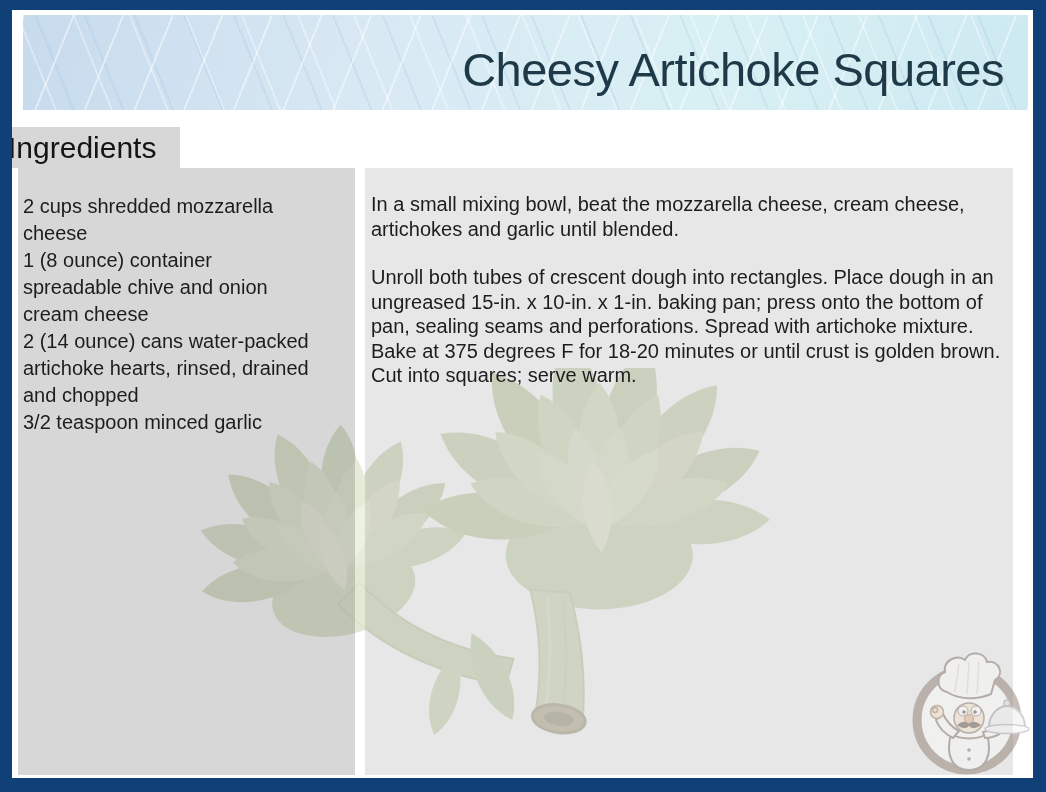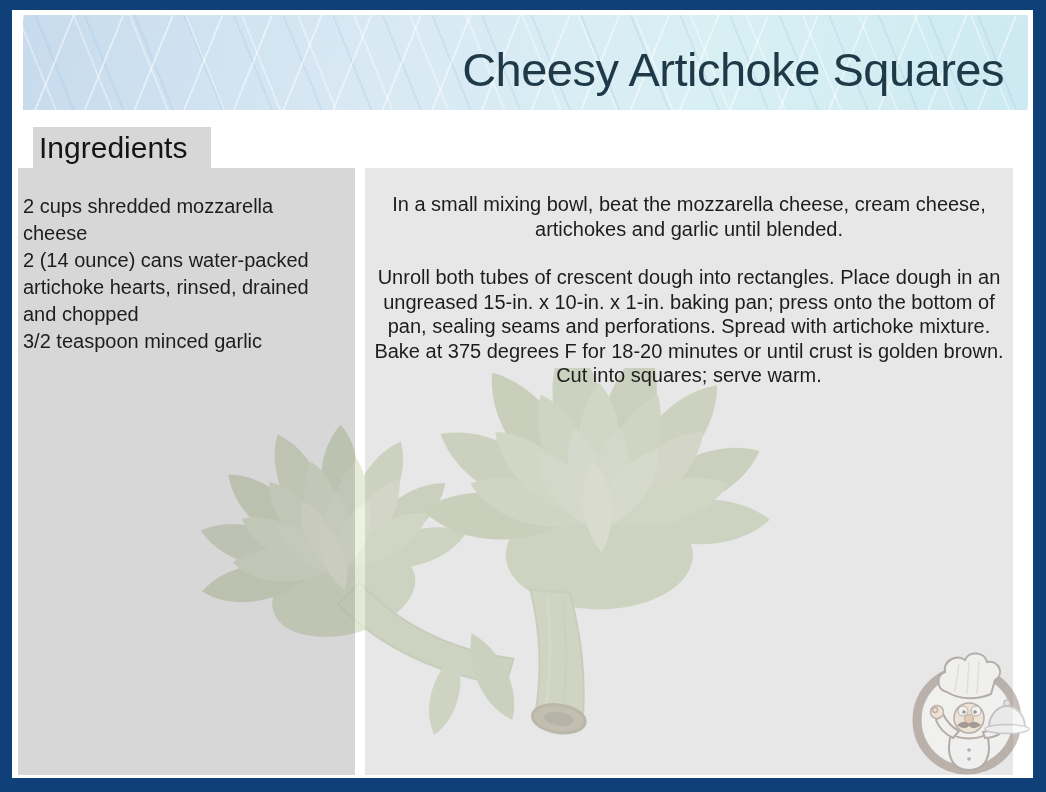--- a/index.html
+++ b/index.html
@@ -40,21 +40,21 @@
     color:#1e3947;
     white-space:nowrap;
   }
   
   .head-box{
     position:absolute;top:127px;height:41px;
     display:flex;align-items:center;
     box-sizing:border-box;padding-left:6px;
     z-index:1;
   }
-  .head-box.ing{left:33px;width:178px;background:rgba(0,0,0,0.155);}
+  .head-box.ing{left:2px;width:178px;background:rgba(0,0,0,0.155);}
   .head-box.dir{left:365px;width:146px;background:rgba(0,0,0,0.095);}
   .head-text{font-size:30px;color:#141414;}
   
   .panel{
     position:absolute;top:168px;height:607px;
     box-sizing:border-box;
     z-index:1;
     color:#1d1d1d;
   }
   .panel.ing{
@@ -62,21 +62,21 @@
     background:rgba(0,0,0,0.155);
     padding:25px 40px 0 5px;
     font-size:20px;line-height:27px;
   }
   .panel.dir{
     left:365px;width:648px;
     background:rgba(0,0,0,0.095);
     padding:24px 6px 0 6px;
     font-size:20px;line-height:24.5px;
   }
-  .dir-par{margin:0 0 24px 0;text-align:center;}
+  .dir-par{margin:0 0 24px 0;}
   
   .artichokes{
     position:absolute;left:185px;top:368px;width:730px;height:404px;
     z-index:0;opacity:0.33;pointer-events:none;
   }
   .chef{
     position:absolute;left:903px;top:648px;width:132px;height:130px;
     z-index:2;opacity:0.42;pointer-events:none;
   }
 </style>
@@ -132,20 +132,21 @@
   <div class="band">
     <div class="band-title">Cheesy Artichoke Squares</div>
   </div>
 
   <div class="head-box ing">
     <span class="head-text">Ingredients</span>
   </div>
 
   <div class="panel ing">
     <div>2 cups shredded mozzarella cheese</div>
+    <div>1 (8 ounce) container spreadable chive and onion cream cheese</div>
     <div>2 (14 ounce) cans water-packed artichoke hearts, rinsed, drained and chopped</div>
     <div>3/2 teaspoon minced garlic</div>
   </div>
 
 
   <div class="panel dir">
     <p class="dir-par">In a small mixing bowl, beat the mozzarella cheese, cream cheese, artichokes and garlic until blended.</p>
     <p class="dir-par">Unroll both tubes of crescent dough into rectangles. Place dough in an ungreased 15-in. x 10-in. x 1-in. baking pan; press onto the bottom of pan, sealing seams and perforations. Spread with artichoke mixture. Bake at 375 degrees F for 18-20 minutes or until crust is golden brown. Cut into squares; serve warm.</p>
   </div>
 

